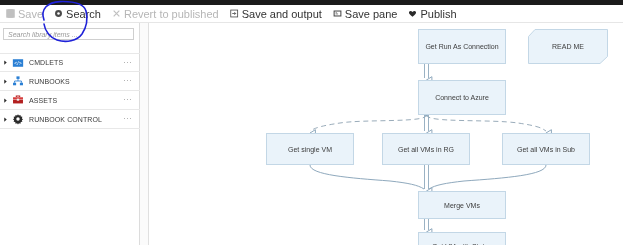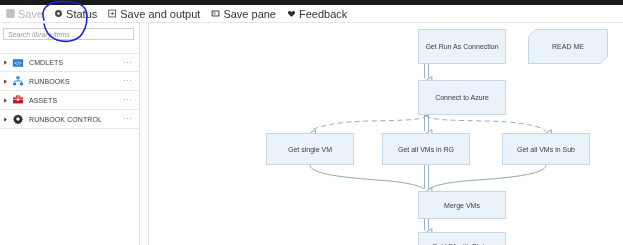--- a/index.html
+++ b/index.html
@@ -209,23 +209,31 @@
       <span>Save</span>
     </div>
 
     <div class="cmd">
       <span class="glyph">
         <svg viewBox="0 0 12 12" width="9" height="9">
           <circle cx="6" cy="6" r="4.6" fill="#4a4a4a"></circle>
           <circle cx="6" cy="6" r="1.7" fill="#ffffff"></circle>
         </svg>
       </span>
-      <span>Status</span>
-    </div>
-
+      <span>Search</span>
+    </div>
+
+    <div class="cmd disabled">
+      <span class="glyph">
+        <svg viewBox="0 0 12 12" width="9" height="9">
+          <path d="M2.2 2.2 L9.8 9.8 M9.8 2.2 L2.2 9.8" stroke="#9b9b9b" stroke-width="1.6" fill="none"></path>
+        </svg>
+      </span>
+      <span>Revert to published</span>
+    </div>
 
     <div class="cmd">
       <span class="glyph">
         <svg viewBox="0 0 12 12" width="9" height="9">
           <rect x="1" y="1.4" width="9.2" height="9.2" fill="none" stroke="#4a4a4a" stroke-width="1.1"></rect>
           <path d="M3 6 H7.6 M5.8 4.2 L7.6 6 L5.8 7.8" stroke="#4a4a4a" stroke-width="1.1" fill="none"></path>
         </svg>
       </span>
       <span>Save and output</span>
     </div>
@@ -240,21 +248,21 @@
       </span>
       <span>Save pane</span>
     </div>
 
     <div class="cmd">
       <span class="glyph">
         <svg viewBox="0 0 12 12" width="9" height="9">
           <path d="M6 10.4 C2.2 7.6 0.8 5.8 1.4 4 C2 2.3 4.4 2 6 4 C7.6 2 10 2.3 10.6 4 C11.2 5.8 9.8 7.6 6 10.4 Z" fill="#2b2b2b"></path>
         </svg>
       </span>
-      <span>Feedback</span>
+      <span>Publish</span>
     </div>
   </div>
 
   <div class="leftpanel">
 
     <div class="searchbox">
       <span class="ph">Search library items ...</span>
     </div>
 
     <div class="libitem first" style="top:30px;">

